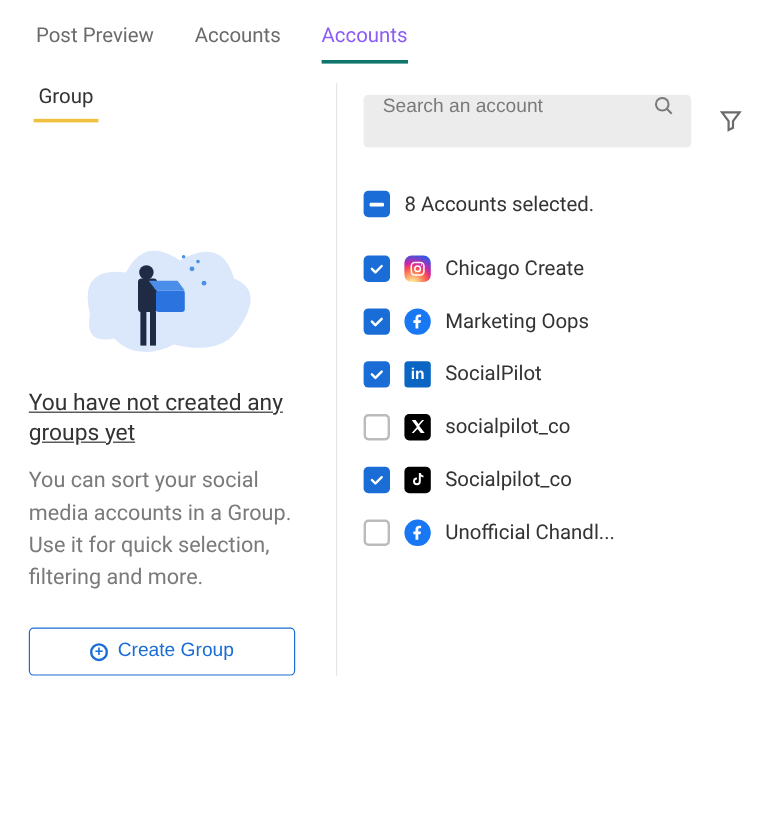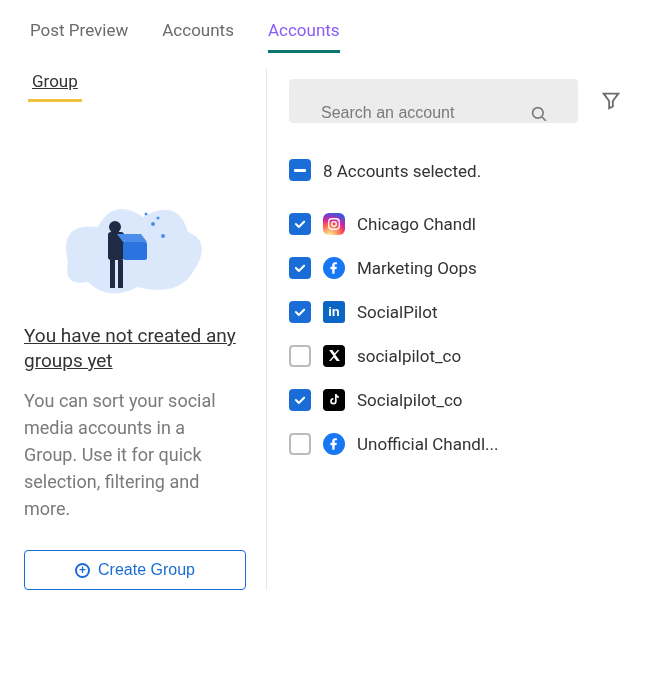--- a/index.html
+++ b/index.html
@@ -41,21 +41,20 @@
     padding-left: 22px;
     padding-top: 10px;
   }
   .subtab {
     display: inline-block;
     padding: 2px 4px 8px 4px;
     margin-left: 8px;
     border-bottom: 3px solid #f0c040;
     font-size: 17px;
     color: #333;
-    text-decoration: underline;
   }
   .illus-wrap {
     margin-top: 90px;
     text-align: center;
   }
   .illus-wrap svg { display:inline-block; }
   .empty-title {
     font-size: 19px;
     color: #333;
     margin: 18px 4px 0 4px;
@@ -90,22 +89,22 @@
     font-size:12px; line-height:1; font-weight:bold; color:#1a6dd6;
   }
   .search-row {
     display:flex; align-items:center; gap:22px;
   }
   .search-box {
     flex:1;
     background:#ececec;
     border-radius:4px;
     height:44px;
-    display:flex; align-items:flex-end;
-    padding:0 30px;
+    display:flex; align-items:flex-start;
+    padding:0 14px;
     color:#7a7a7a;
     font-size:16px;
   }
   .search-box input {
     flex:1; border:none; background:transparent; outline:none;
     font-size:16px; color:#333;
   }
   .search-box input::placeholder { color:#7a7a7a; }
   .filter-icon { width:22px; height:22px; color:#6b6b6b; cursor:pointer; }
   .accounts-list { margin-top: 36px; }
@@ -215,21 +214,21 @@
                 <polyline points="5 12 10 17 19 8"></polyline>
               </svg>
             </div>
             <div class="plat ig">
               <svg width="14" height="14" viewBox="0 0 24 24" fill="none" stroke="#fff" stroke-width="2.2">
                 <rect x="3" y="3" width="18" height="18" rx="5"></rect>
                 <circle cx="12" cy="12" r="4"></circle>
                 <circle cx="17.5" cy="6.5" r="1" fill="#fff" stroke="none"></circle>
               </svg>
             </div>
-            <span class="acct-name">Chicago Chandl</span>
+            <span class="acct-name">Chicago Create</span>
           </div>
           <div class="account-row">
             <div class="cb checked">
               <svg class="check" width="14" height="14" viewBox="0 0 24 24" fill="none" stroke="#fff" stroke-width="3.5" stroke-linecap="round" stroke-linejoin="round">
                 <polyline points="5 12 10 17 19 8"></polyline>
               </svg>
             </div>
             <div class="plat fb">
               <svg width="14" height="14" viewBox="0 0 24 24">
                 <path fill="#fff" d="M13 22v-8h3l1-4h-4V7.5c0-1.1.3-2 2-2h2V2h-3c-3 0-5 1.8-5 5v3H6v4h3v8h4z"></path>

